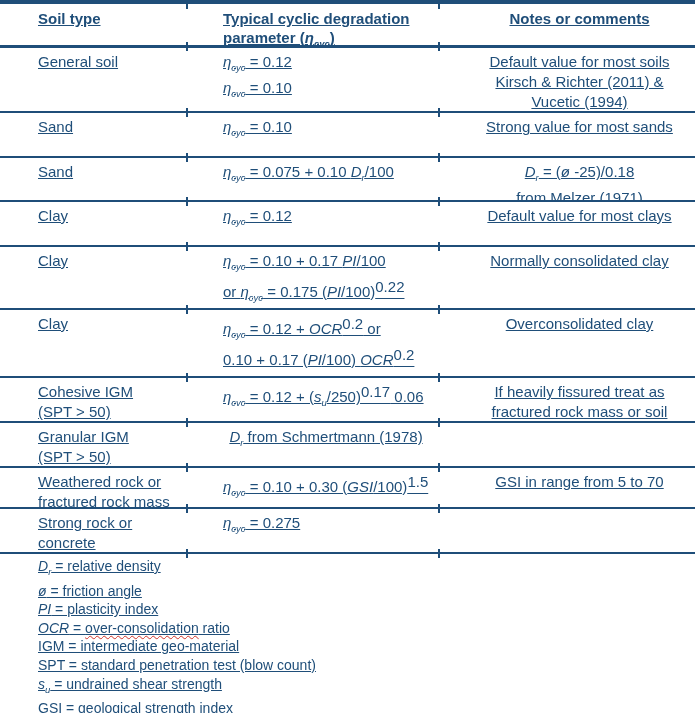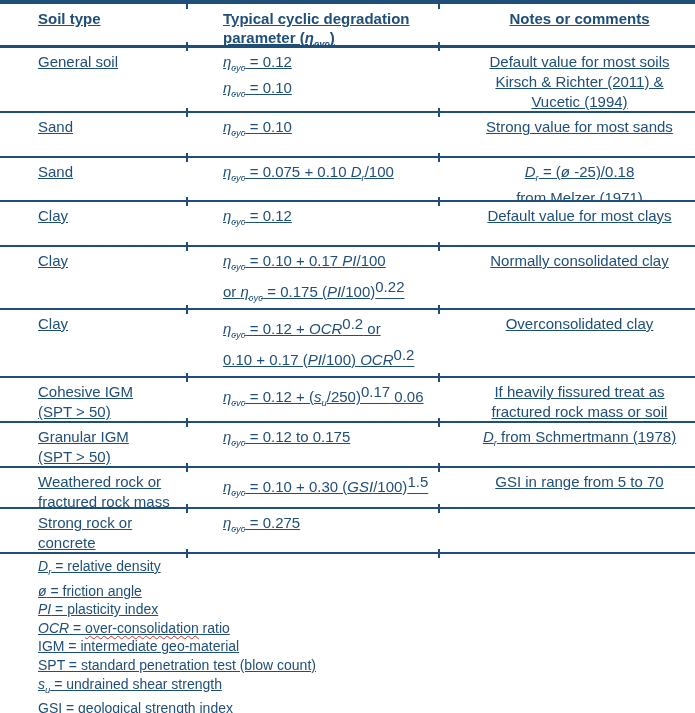--- a/index.html
+++ b/index.html
@@ -144,21 +144,20 @@
     </div>
 
     <div class="row body-row r7">
       <div class="cell c1"><span><span>Cohesive IGM</span><br><span>(SPT &gt; 50)</span></span></div>
       <div class="cell c2"><span><span class="sg-i">η</span><span class="sg-sub">cvc</span><span> = 0.12 + (</span><span class="sg-i">s</span><span class="sg-sub">u</span><span>/250)</span><span class="sg-sup">0.17</span><span> 0.06</span></span></div>
       <div class="cell c3"><span><span>If heavily fissured treat as</span><br><span>fractured rock mass or soil</span></span></div>
     </div>
 
     <div class="row body-row r8">
       <div class="cell c1"><span><span>Granular IGM</span><br><span>(SPT &gt; 50)</span></span></div>
-      <div class="cell c2"><span><span class="sg-i">η</span><span class="sg-sub">cyc</span><span> = 0.12 to 0.175</span></span></div>
       <div class="cell c3"><span><span class="sg-i">D</span><span class="sg-sub">r</span><span> from Schmertmann (1978)</span></span></div>
     </div>
 
     <div class="row body-row r9">
       <div class="cell c1"><span><span>Weathered rock or</span><br><span>fractured rock mass</span></span></div>
       <div class="cell c2"><span><span class="sg-i">η</span><span class="sg-sub">cyc</span><span> = 0.10 + 0.30 (</span><span class="sg-i">GSI</span><span>/100)</span><span class="sg-sup">1.5</span></span></div>
       <div class="cell c3"><span><span>GSI in range from 5 to 70</span></span></div>
     </div>
 
     <div class="row body-row r10">

